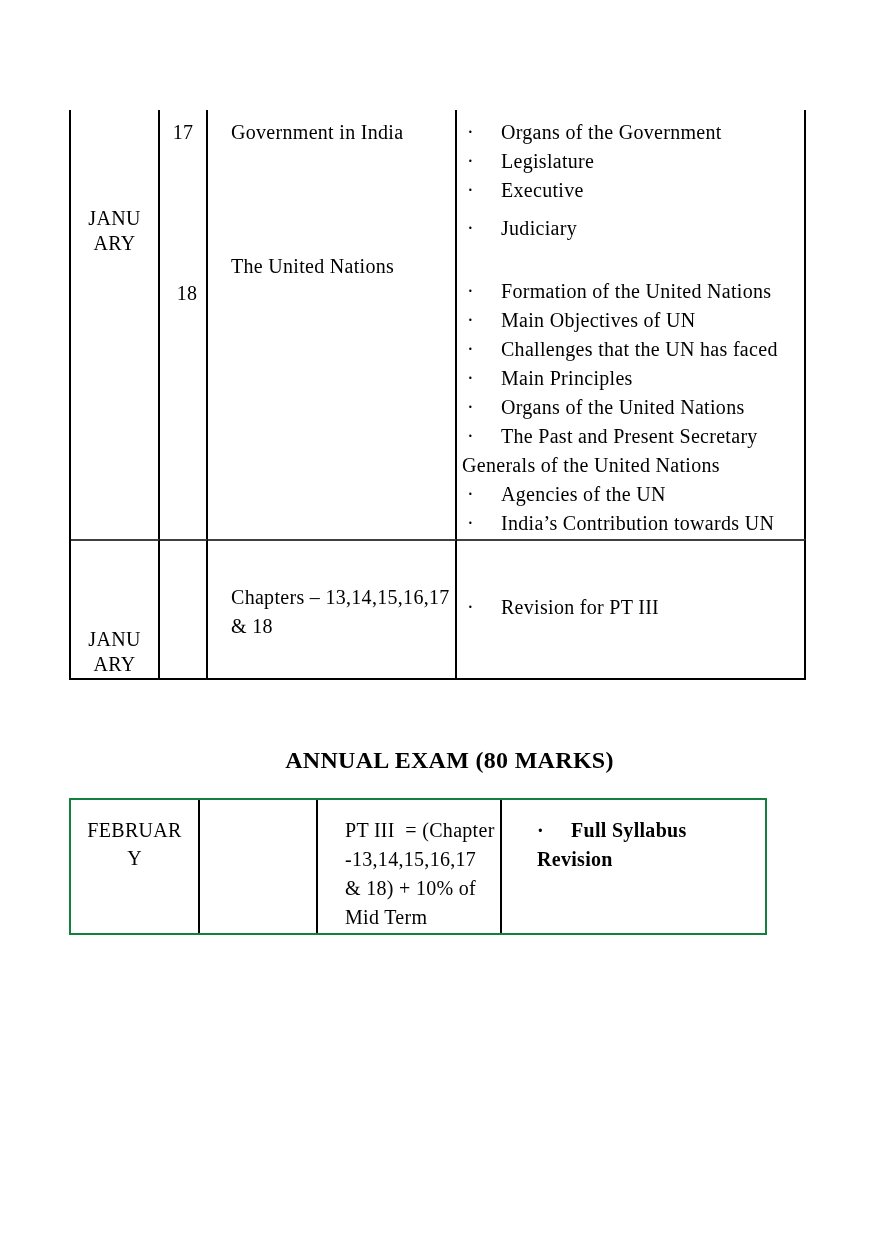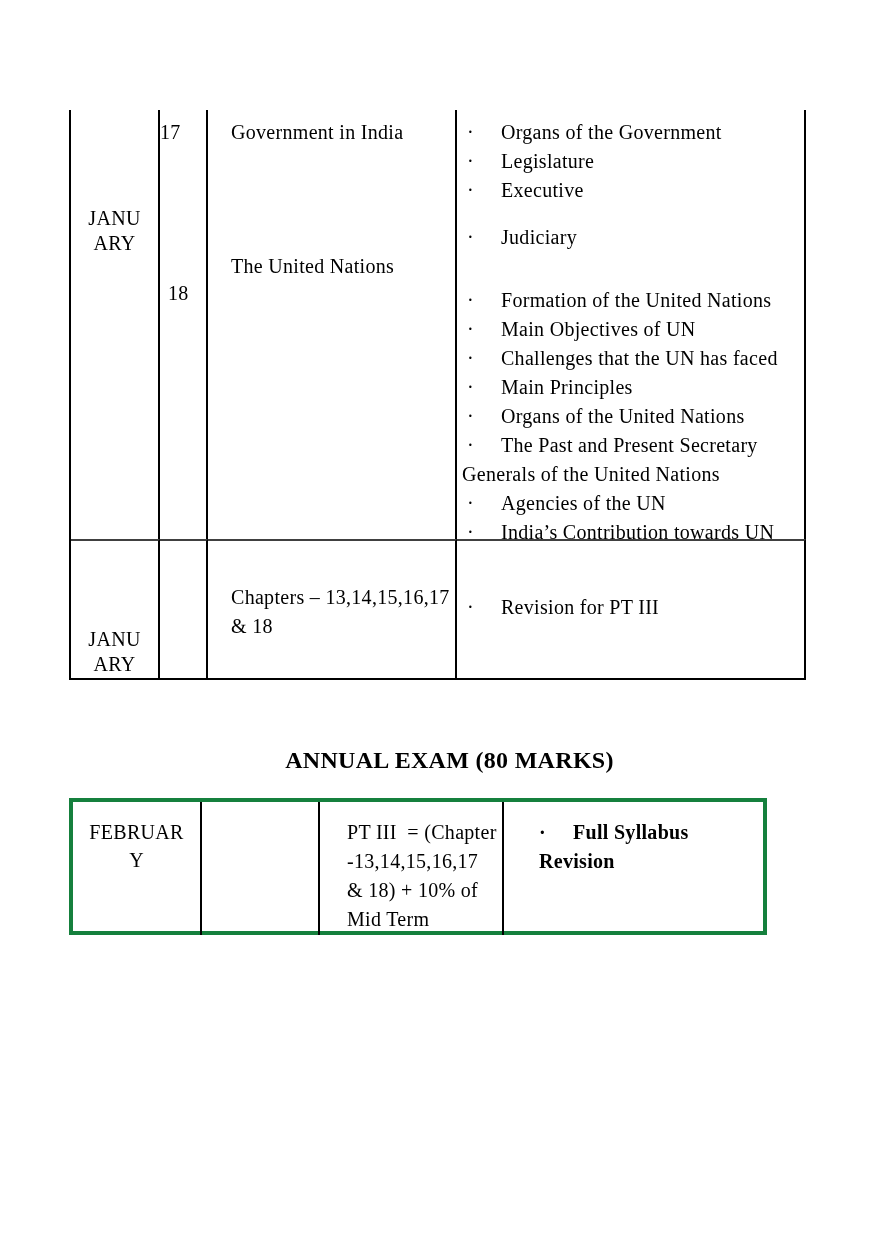--- a/index.html
+++ b/index.html
@@ -29,49 +29,49 @@
   .tbl1 > div { border-right:2px solid #000; overflow:hidden; }
   .tbl1 > .r2 { border-top:2px solid #404040; }
 
   
   .tbl2 {
     position:absolute; left:69px; top:798px;
     width:698px; height:137px;
     display:grid;
     grid-template-columns:129px 118px 184px 263px;
     grid-template-rows:133px;
-    border:4px solid #15803d;
+    border:2px solid #15803d;
   }
   .tbl2 > div { border-right:2px solid #000; overflow:hidden; }
   .tbl2 > div:last-child { border-right:none; }
 
   
   p { line-height:29px; }
   .month-cell { text-align:center; }
   .month-txt {
     display:block; margin:0 auto;
     word-break:break-all; text-align:center;
     line-height:25px; max-width:56px;
   }
   .m1 { padding-top:96px; }
   .m2 { display:flex; flex-direction:column; justify-content:flex-end; padding-bottom:1px; }
 
-  .date-cell { text-align:left; }
+  .date-cell { text-align:center; }
   .date-cell .d1 { margin-top:8px; }
   .date-cell .d2 { margin-top:132px;margin-left:8px; }
 
   .topic-cell { padding:8px 4px 0 23px; }
   .topic-cell .t2 { margin-top:105px; }
   .topic-r2 { padding-top:42px; }
   .topic-r2 p { max-width:225px; }
 
   .details-cell { padding:8px 4px 0 5px; }
   .bullet p .dot { margin-left:5px; margin-right:27px; }
   .grp2 { margin-top:34px; }
-  .pad-judiciary { margin-top:18px;font-family:Liberation Serif, serif; }
+  .pad-judiciary { margin-top:9px;font-family:Liberation Serif, serif; }
   .details-r2 { padding-top:52px; }
 
   
   .heading {
     position:absolute; top:744px; left:12px; width:875px;
     text-align:center; font-weight:bold; font-size:24px; line-height:32px;
   }
 
   
   .e-month { padding-top:16px; text-align:center; }

